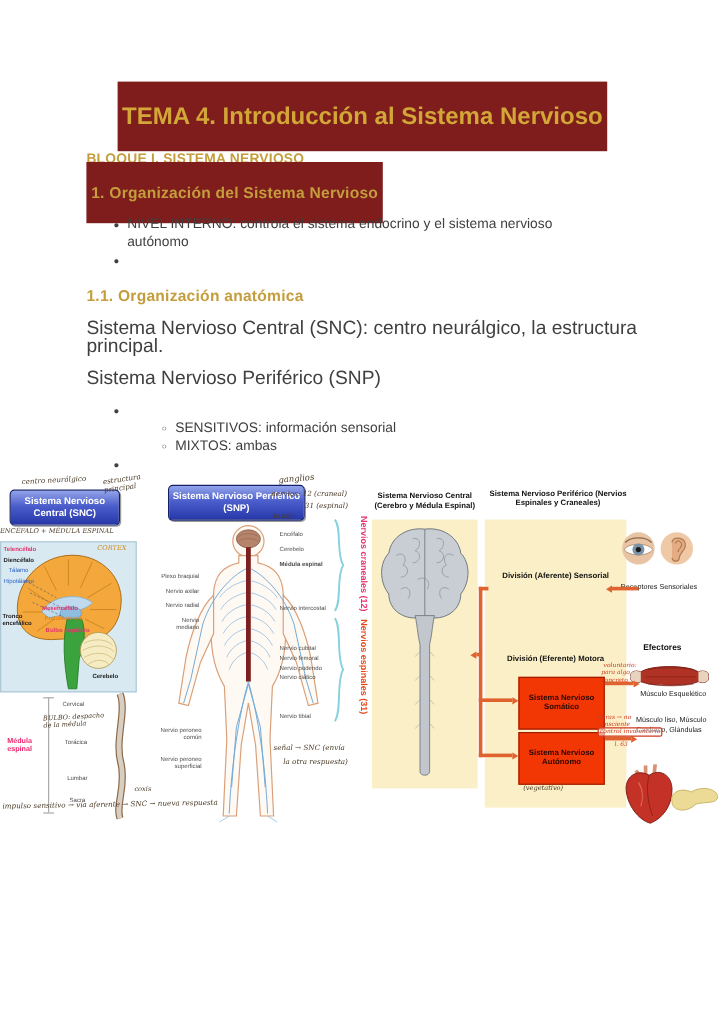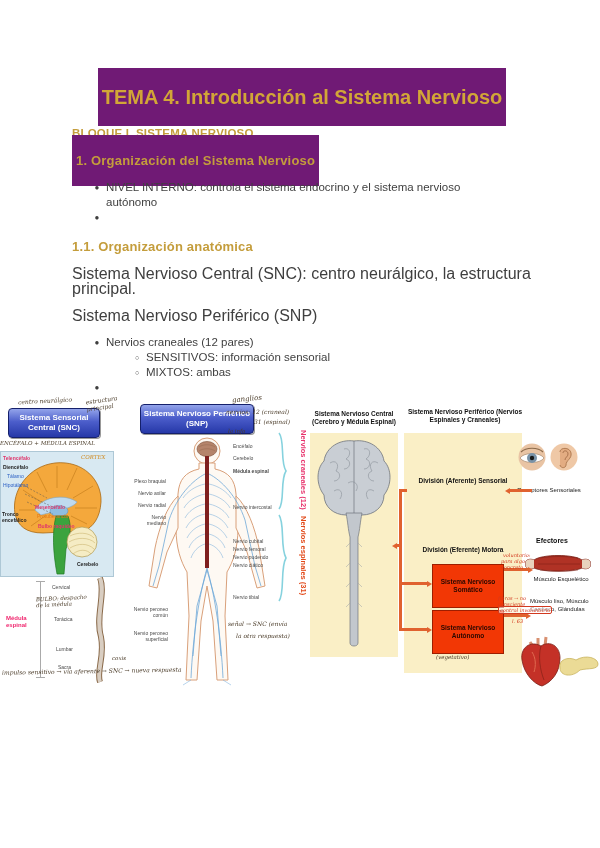--- a/index.html
+++ b/index.html
@@ -1,21 +1,21 @@
 <!DOCTYPE html>
 <html><head>
 <meta charset="utf-8">
 <style>
   html,body{margin:0;padding:0;background:#ffffff;}
   .page{position:relative;width:600px;height:848px;background:#ffffff;overflow:hidden;
         font-family:"Liberation Sans",sans-serif;color:#3F3F3F;}
   .abs{position:absolute;}
   .flowtext{position:absolute;left:72px;top:86px;width:460px;}
   .title{font-size:20px;font-weight:bold;color:#D2A637;text-align:center;margin:0 0 18px 0;}
-  .hl{background:#701a75;padding:18px 4px;}
+  .hl{background:#7f1d1d;padding:18px 4px;}
   .gold{color:#C49D3C;}
   .h2{font-size:11.5px;font-weight:bold;margin:0 0 14px 0;letter-spacing:.2px;}
   .h3{font-size:13px;font-weight:bold;margin:0 0 12px 0;letter-spacing:.2px;}
   .para{font-size:16px;line-height:15px;margin:0 0 12px 0;}
   .ul{margin:0 0 14px 0;}
   .li{display:flex;font-size:11.5px;line-height:15px;}
   .li .mk{width:18px;text-align:center;flex:0 0 18px;font-size:8px;line-height:15px;}
   .li.l1{padding-left:16px;}
   .li.l2{padding-left:56px;align-items:center;}
   .li.l2 .mk{font-size:7px;}
@@ -60,39 +60,38 @@
       </div>
     </div>
 
     <div class="h3 gold">1.1. Organización anatómica</div>
     <div class="para">Sistema Nervioso Central (SNC): centro neurálgico, la estructura principal.</div>
     <div class="para">Sistema Nervioso Periférico (SNP)</div>
 
     <div class="ul">
       <div class="li l1">
         <span class="mk">●</span>
-        <span class="tx">Nervios craneales (12 pares)</span>
       </div>
       <div class="li l2">
         <span class="mk">○</span>
         <span class="tx">SENSITIVOS: información sensorial</span>
       </div>
       <div class="li l2">
         <span class="mk">○</span>
         <span class="tx">MIXTOS: ambas</span>
       </div>
       <div class="li l1">
         <span class="mk">●</span>
       </div>
     </div>
   </div>
 
   <div class="abs" style="left:0;top:395px;width:135px;height:300px;">
     <div class="abs hw" style="left:18px;top:2px;font-size:6px;transform:rotate(-3deg);">centro neurálgico</div>
-    <div class="abs bluebox" style="left:8px;top:13px;width:90px;height:28px;">Sistema Sensorial Central (SNC)</div>
+    <div class="abs bluebox" style="left:8px;top:13px;width:90px;height:28px;">Sistema Nervioso Central (SNC)</div>
     <div class="abs hw" style="left:86px;top:0;width:50px;font-size:6px;transform:rotate(-8deg);">estructura principal</div>
     <div class="abs hw" style="left:0;top:45px;width:120px;font-size:5.5px;">ENCÉFALO + MÉDULA ESPINAL</div>
 
     <div class="abs" style="left:0;top:56px;width:112px;height:124px;background:#D8E9F2;border:1px solid #AEC8D6;">
       <svg width="112" height="124" viewBox="0 0 112 124">
         <path d="M14,62 C10,38 28,14 54,11 C82,8 101,28 100,50 C99,66 92,75 83,79 L42,81 C25,81 17,74 14,62 Z" fill="#F4A83C" stroke="#A96A14" stroke-width="0.8"></path>
         <g stroke="#C07818" stroke-width="0.6" fill="none">
           <path d="M56,14 L56,36"></path>
             <path d="M36,20 L46,40"></path>
             <path d="M76,16 L66,38"></path>

